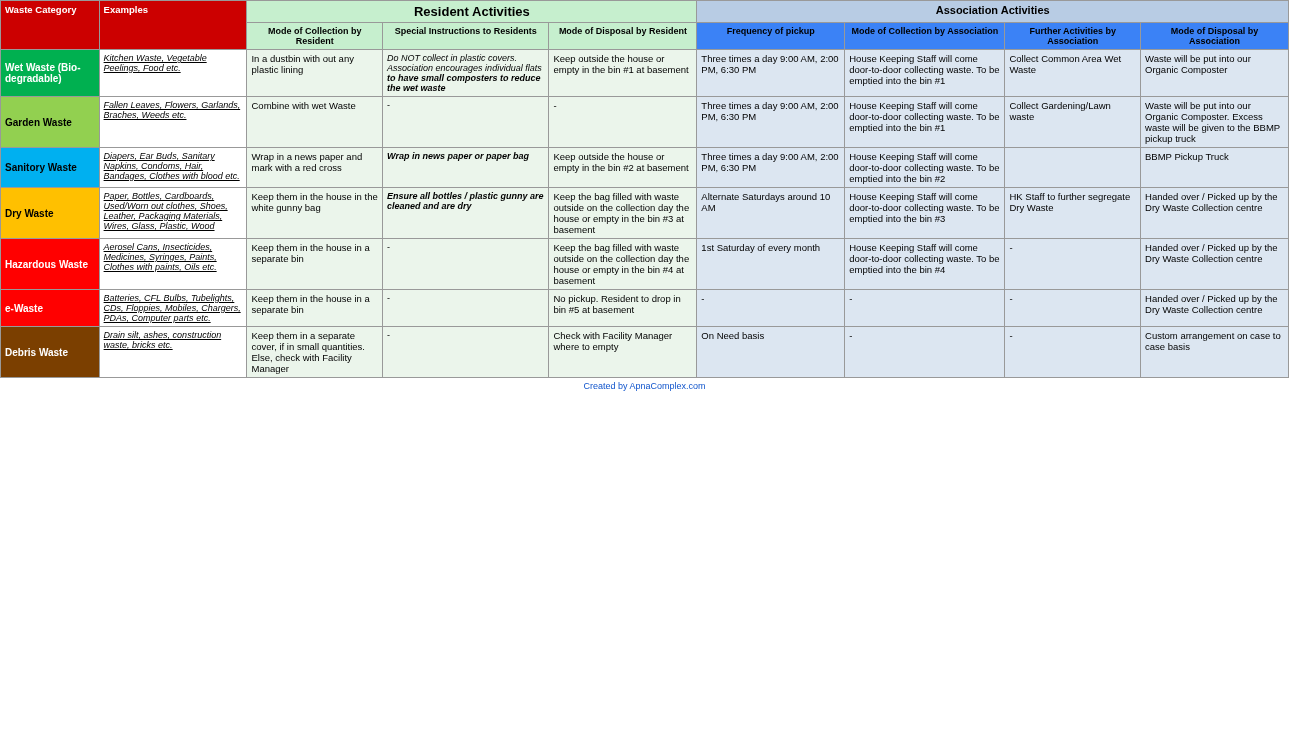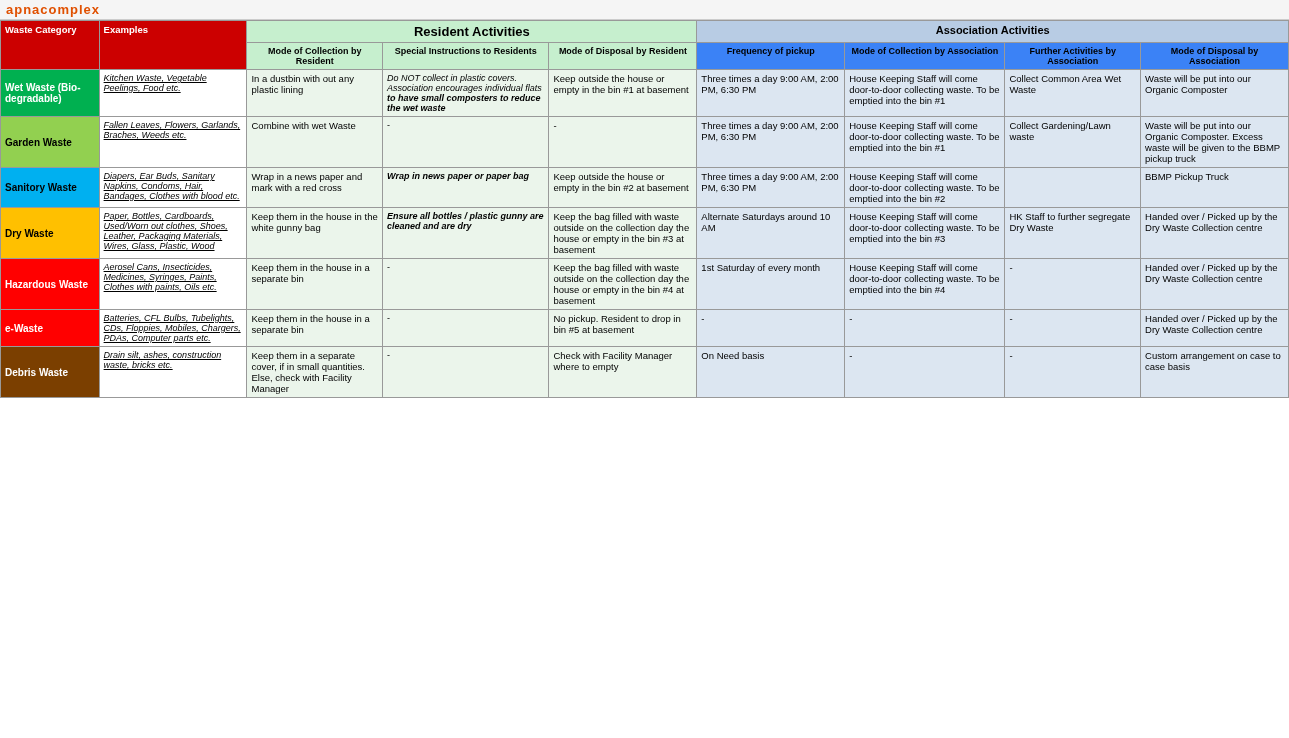--- a/index.html
+++ b/index.html
@@ -25,23 +25,20 @@
     .examples { font-style: italic; font-size: 9px; text-decoration: underline; }
     .resident-cell { background: #ebf5eb; }
     .assoc-cell { background: #dce6f1; }
     .footer { text-align: center; color: #1155cc; font-size: 9px; padding: 3px; }
     .special-instructions { font-size: 9px; }
   </style>
 </head>
 <body>
 
 <div class="page">
-  <div class="header-bar">
-    <span class="logo">apnacomplex</span>
-  </div>
   <table>
     <thead>
       <tr>
         <th rowspan="2" class="subheader">Waste Category</th>
         <th rowspan="2" class="subheader">Examples</th>
         <th colspan="3" class="col-header-resident">Resident Activities</th>
         <th colspan="4" class="col-header-assoc">Association Activities</th>
       </tr>
       <tr>
         <th class="subheader-resident">Mode of Collection by Resident</th>
@@ -126,13 +123,14 @@
           <td class="resident-cell" style="width: 110px;">Keep them in a separate cover, if in small quantities. Else, check with Facility Manager</td>
           <td class="resident-cell special-instructions" style="width: 135px;">-</td>
           <td class="resident-cell" style="width: 120px;">Check with Facility Manager where to empty</td>
           <td class="assoc-cell" style="width: 120px;">On Need basis</td>
           <td class="assoc-cell" style="width: 130px;">-</td>
           <td class="assoc-cell" style="width: 110px;">-</td>
           <td class="assoc-cell" style="width: 120px;">Custom arrangement on case to case basis</td>
         </tr>
       </tbody>
   </table>
+  <div class="footer">Created by ApnaComplex.com</div>
 </div>
 
 </body></html>

